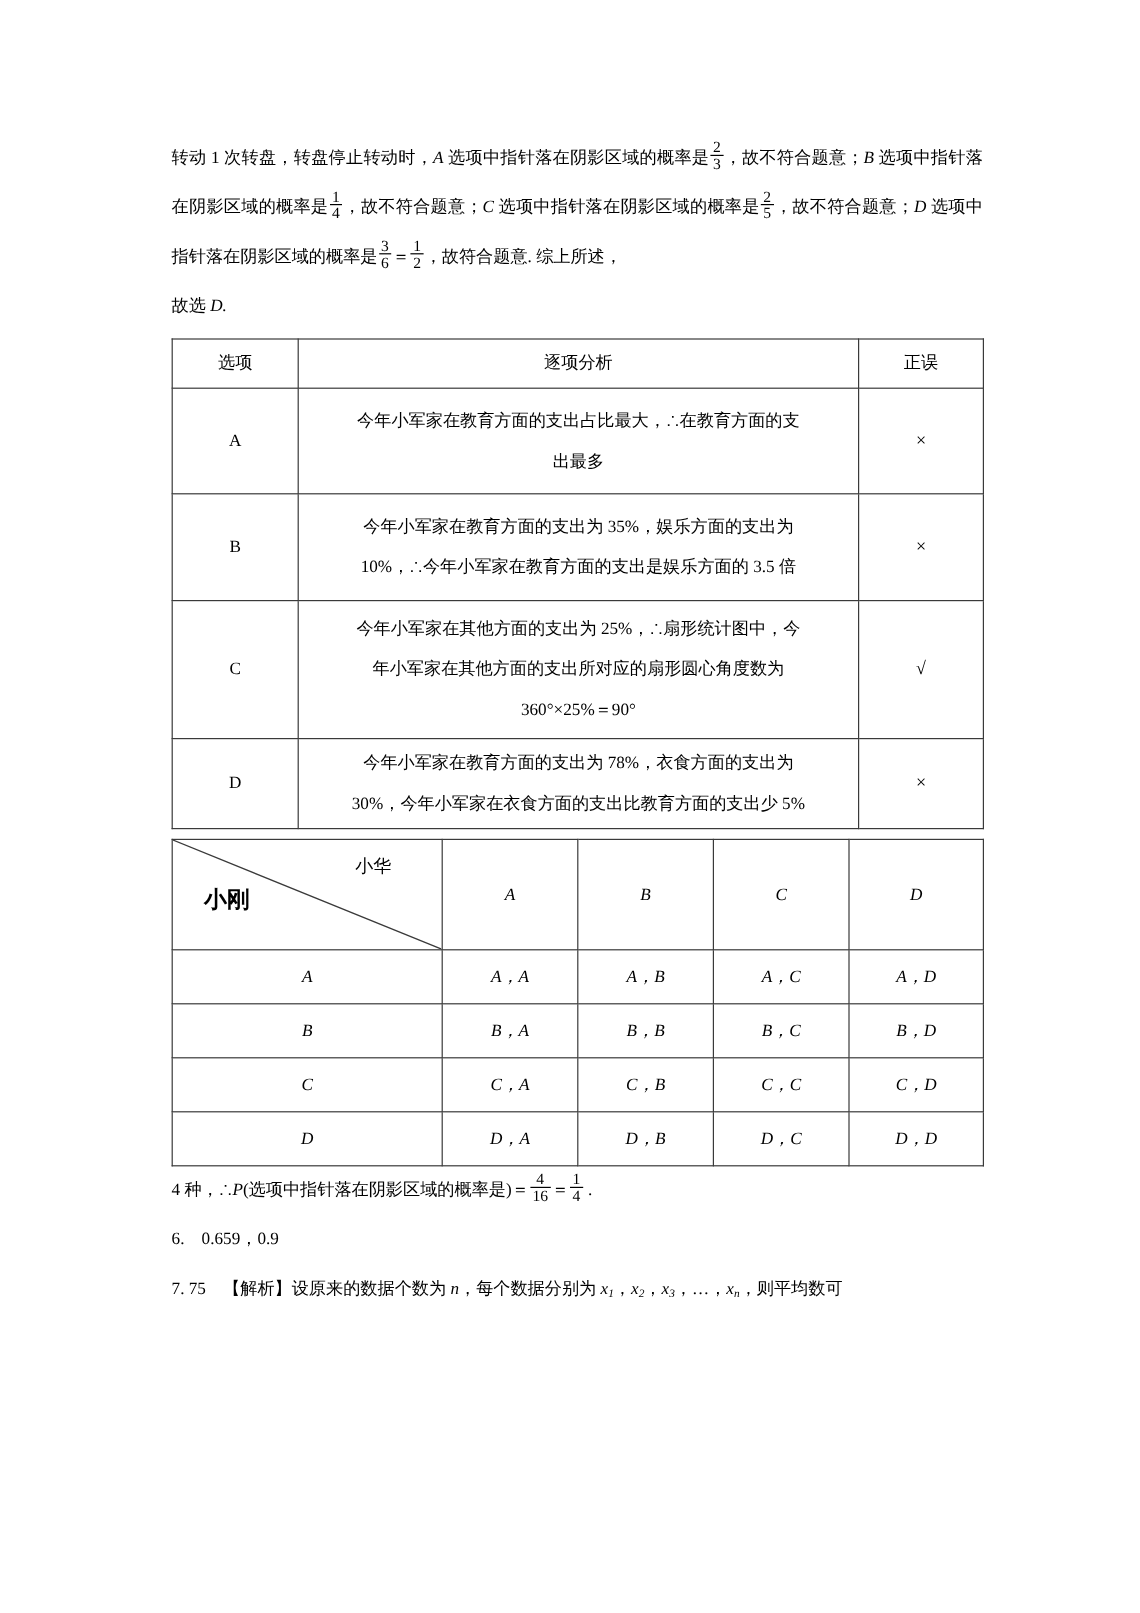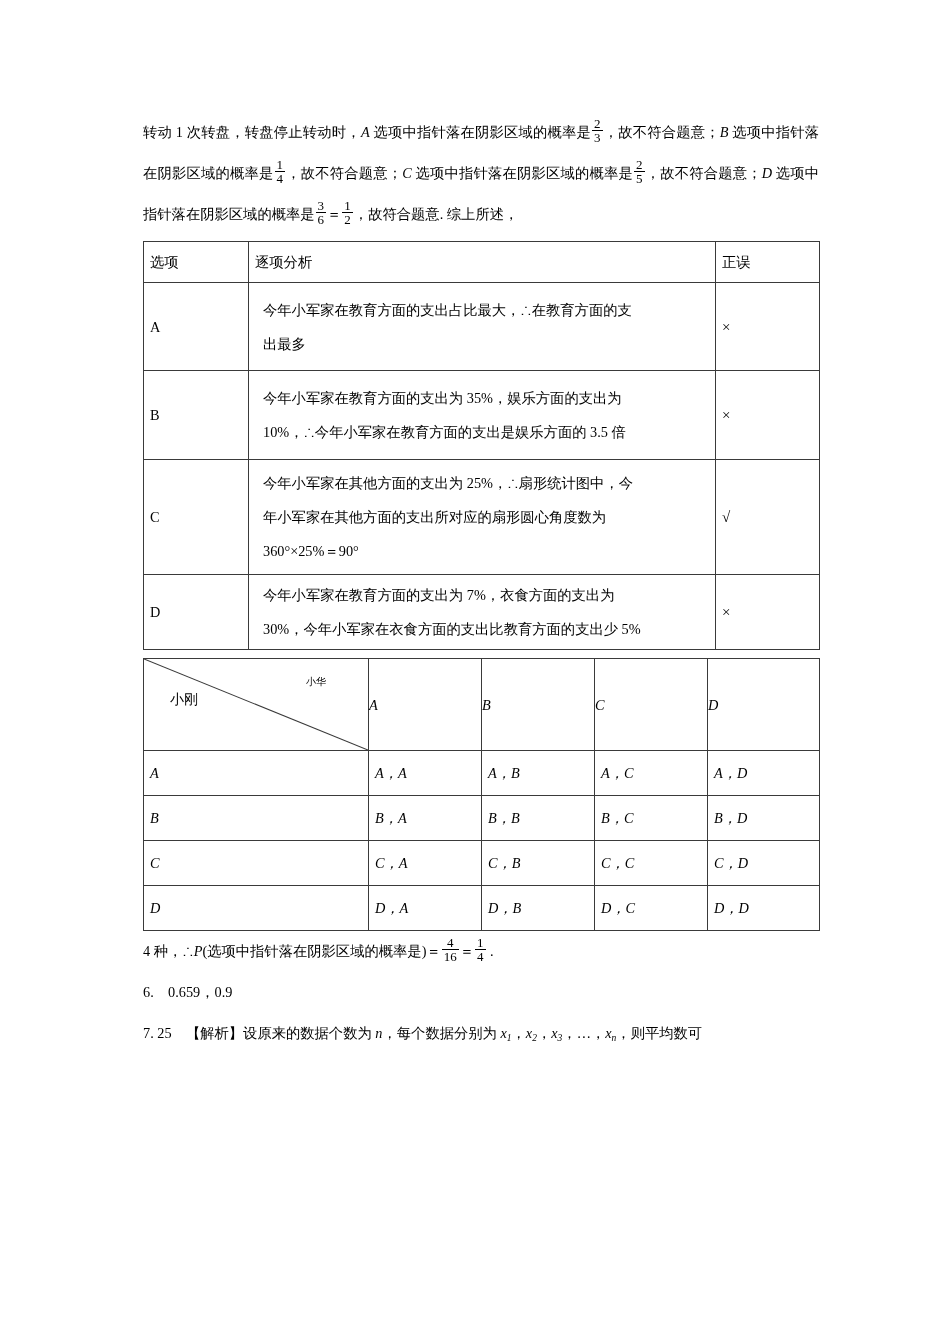--- a/index.html
+++ b/index.html
@@ -50,21 +50,21 @@
 
   
   table.doc {
     border-collapse: collapse;
     width: 676px;
     table-layout: fixed;
     font-size: 14.3px;
   }
   table.doc td {
     border: 1px solid #3a3a3a;
-    text-align: left;
+    text-align: center;
     vertical-align: middle;
     padding: 3px 6px;
     line-height: 34px;
   }
 
   
   .t1-wrap { margin-top: 6px; }
   .t1 col.c1 { width: 105px; }
   .t1 col.c2 { width: 467px; }
   .t1 col.c3 { width: 104px; }
@@ -94,40 +94,44 @@
     position: absolute;
     left: 0; top: 0;
     width: 100%;
     height: 100%;
     display: block;
   }
   .diag-name-tr {
     position: absolute;
     right: 42px;
     top: 6px;
-    font-size: 10px;
+    font-size: 15px;
   }
   .diag-name-bl {
     position: absolute;
     left: 26px;
-    top: 24px;
-    font-size: 14px;
+    top: 34px;
+    font-size: 19px;
+    font-weight: bold;
   }
   .cellline { display: block; }
   .mark { font-size: 15px; }
 </style>
 </head>
 <body>
 
 <div class="page">
 
   <p class="para first">
     <span>转动 1 次转盘，转盘停止转动时，</span><span class="it">A</span><span> 选项中指针落在阴影区域的概率是</span><span class="frac"><span class="num">2</span><span class="den">3</span></span><span>，故不符合题意；</span><span class="it">B</span><span> 选项中指针落在阴影区域的概率是</span><span class="frac"><span class="num">1</span><span class="den">4</span></span><span>，故不符合题意；</span><span class="it">C</span><span> 选项中指针落在阴影区域的概率</span><span>是</span><span class="frac"><span class="num">2</span><span class="den">5</span></span><span>，故不符合题意；</span><span class="it">D</span><span> 选项中指针落在阴影区域的概率是</span><span class="frac"><span class="num">3</span><span class="den">6</span></span><span>＝</span><span class="frac"><span class="num">1</span><span class="den">2</span></span><span>，故符合题意. 综上所述，</span>
   </p>
 
+  <p class="para">
+    <span>故选 </span><span class="it">D.</span>
+  </p>
 
 
   <div class="t1-wrap">
     <table class="doc t1">
       <colgroup>
           <col class="c1">
           <col class="c2">
           <col class="c3">
         </colgroup>
       <tbody>
@@ -161,21 +165,21 @@
             <span class="cellline">今年小军家在其他方面的支出为 25%，∴扇形统计图中，今</span>
             <span class="cellline">年小军家在其他方面的支出所对应的扇形圆心角度数为</span>
             <span class="cellline">360°×25%＝90°</span>
           </td>
           <td class="mark">√</td>
         </tr>
 
         <tr class="r-d">
           <td>D</td>
           <td class="analysis">
-            <span class="cellline">今年小军家在教育方面的支出为 7%，衣食方面的支出为</span>
+            <span class="cellline">今年小军家在教育方面的支出为 78%，衣食方面的支出为</span>
             <span class="cellline">30%，今年小军家在衣食方面的支出比教育方面的支出少 5%</span>
           </td>
           <td class="mark">×</td>
         </tr>
       </tbody>
     </table>
   </div>
 
 
   <div class="t2-wrap">
@@ -236,16 +240,16 @@
 
   <p class="para">
     <span>4 种，∴</span><span class="it">P</span><span>(选项中指针落在阴影区域的概率是)＝</span><span class="frac"><span class="num">4</span><span class="den">16</span></span><span>＝</span><span class="frac"><span class="num">1</span><span class="den">4</span></span><span> .</span>
   </p>
 
   <p class="para">
     <span>6.　0.659，0.9</span>
   </p>
 
   <p class="para">
-    <span>7. 25</span><span>　【解析】设原来的数据个数为 </span><span class="it">n</span><span>，每个数据分别为 </span><span class="it">x</span><span class="sub">1</span>，<span class="it">x</span><span class="sub">2</span>，<span class="it">x</span><span class="sub">3</span>，<span>…，</span><span class="it">x</span><span class="sub">n</span><span>，则平均数可</span>
+    <span>7. 75</span><span>　【解析】设原来的数据个数为 </span><span class="it">n</span><span>，每个数据分别为 </span><span class="it">x</span><span class="sub">1</span>，<span class="it">x</span><span class="sub">2</span>，<span class="it">x</span><span class="sub">3</span>，<span>…，</span><span class="it">x</span><span class="sub">n</span><span>，则平均数可</span>
   </p>
 
 </div>
 
 </body></html>

